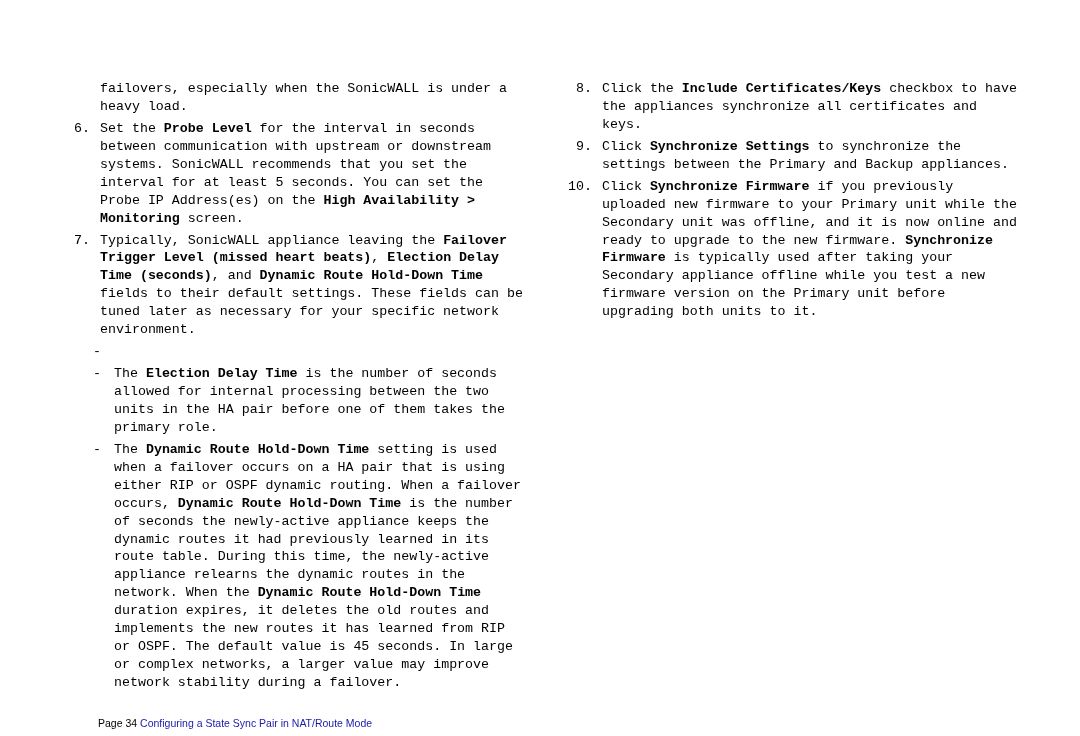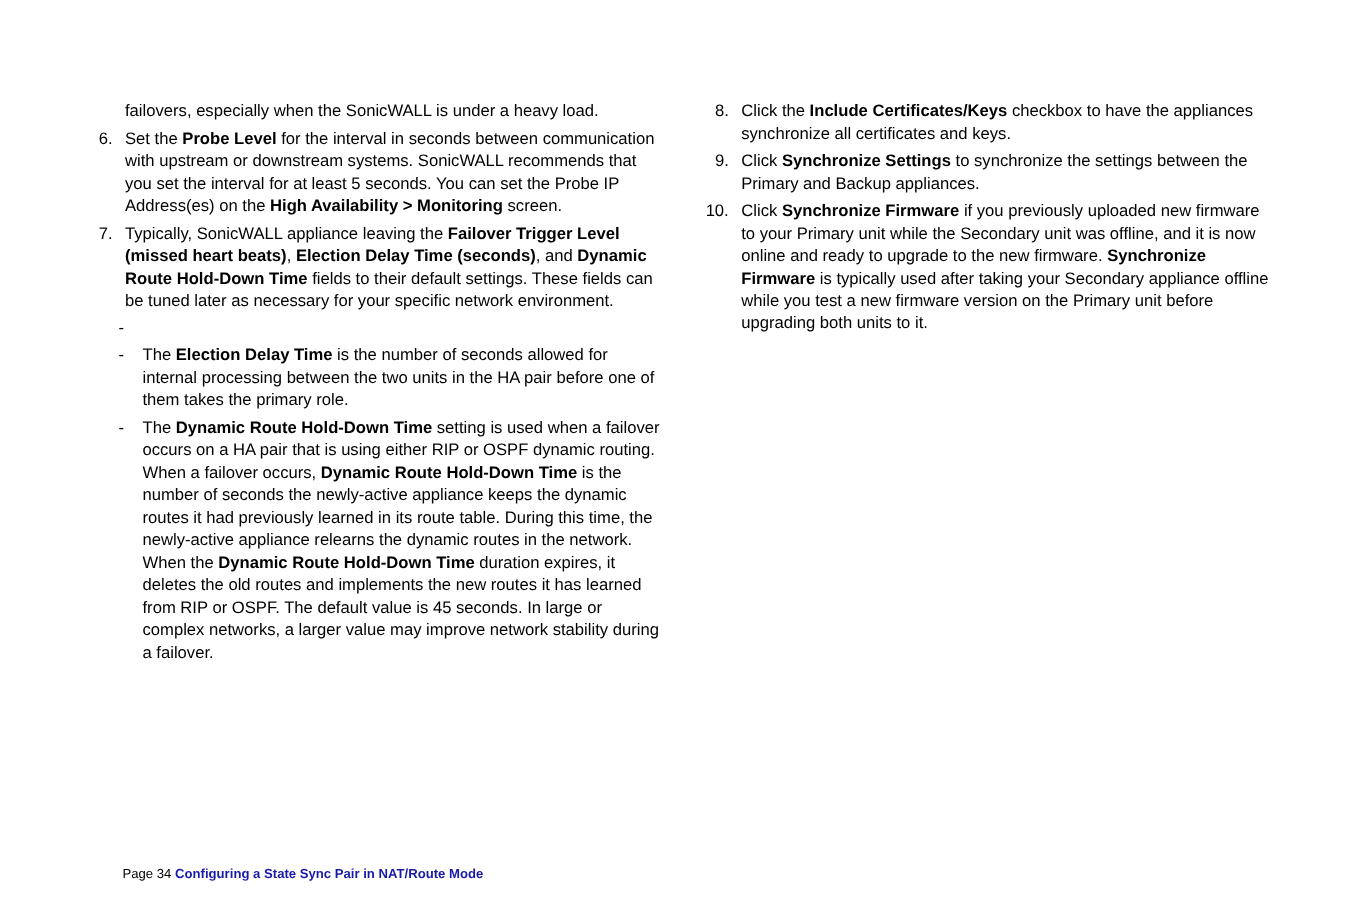--- a/index.html
+++ b/index.html
@@ -17,22 +17,23 @@
     box-sizing: border-box;
     width: 1080px;
     height: 736px;
     padding: 80px 58px 30px 58px;
     display: flex;
     flex-direction: column;
   }
   .columns {
     display: flex;
     flex-direction: row;
-    gap: 14px;
+    gap: 32px;
     flex: 1;
+    font-family: Liberation Mono, monospace;
   }
   .col {
     width: 50%;
   }
   .item {
     display: flex;
     flex-direction: row;
     margin-bottom: 4px;
   }
   .num {
@@ -61,21 +62,21 @@
   .footer {
     font-size: 10.5px;
     margin-top: 20px;
     padding-left: 40px;
   }
   .footer-page {
     color: #000000;
   }
   .footer-title {
     color: #1a1aaa;
-    font-weight: bold;
+    font-weight: normal;
   }
 </style>
 </head>
 <body>
 
 <div class="page">
   <div class="columns">
 
     <div class="col">
 

